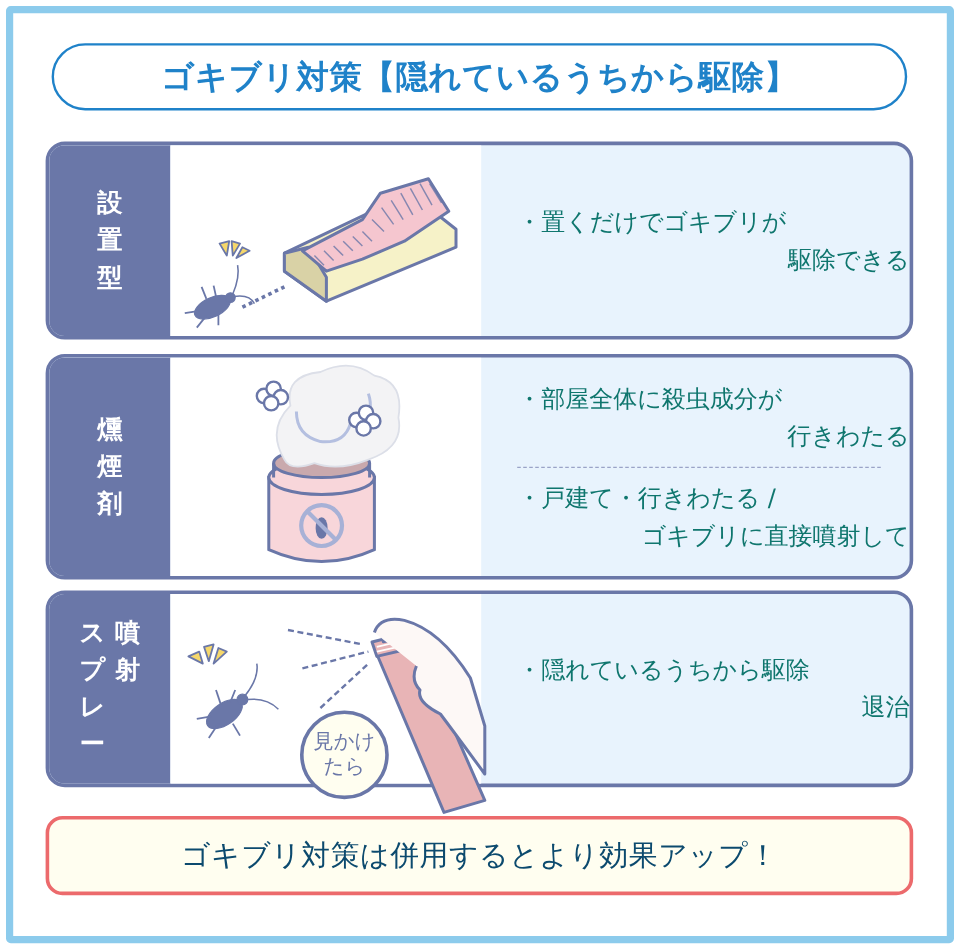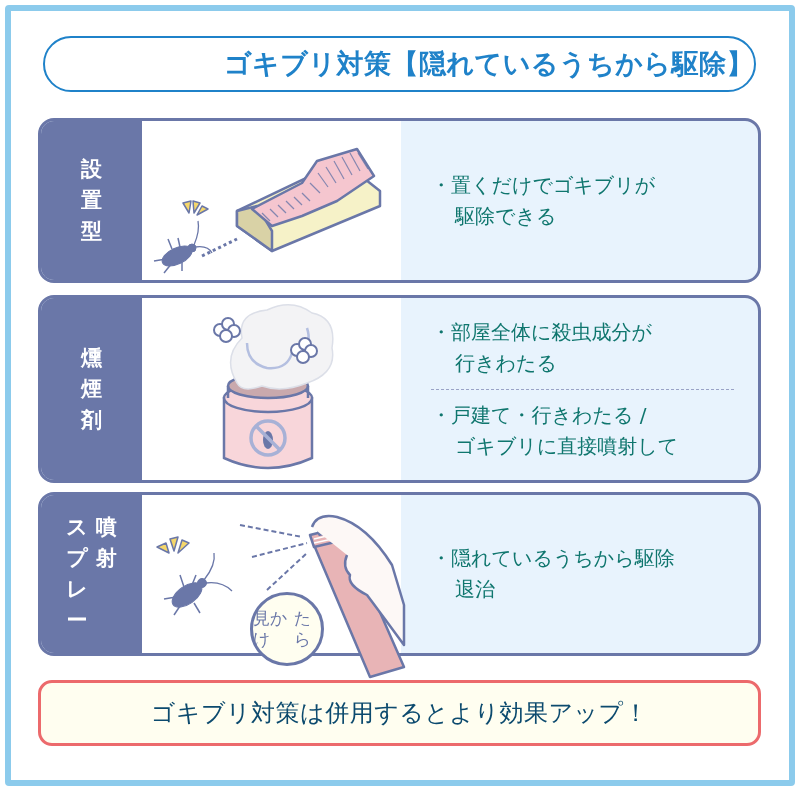--- a/index.html
+++ b/index.html
@@ -7,21 +7,21 @@
   body { position: relative; font-family: "DejaVu Sans", "Liberation Sans", sans-serif; }
 
   .frame {
     position: absolute; left: 5px; top: 5px; width: 790px; height: 781px;
     border: 6px solid #8ccbec; border-radius: 4px; background: #ffffff;
   }
 
   .title-pill {
     position: absolute; left: 43px; top: 36px; width: 713px; height: 56px;
     border: 2px solid #1f82c9; border-radius: 28px; background: #fff;
-    display: flex; align-items: center; justify-content: flex-end;
+    display: flex; align-items: center; justify-content: center;
   }
   .title-pill span {
     color: #1f82c9; font-size: 27px; font-weight: bold; letter-spacing: 0.5px;
   }
 
   .card {
     position: absolute; left: 38px; width: 723px;
     border: 3px solid #6a77a8; border-radius: 16px; overflow: hidden;
     background: #e8f3fd;
   }
@@ -37,21 +37,21 @@
   .label .vcols { display: flex; flex-direction: row-reverse; gap: 8px; }
   .card .art {
     position: absolute; left: 101px; top: 0; bottom: 0; width: 259px;
     background: #ffffff;
   }
   .card .desc {
     position: absolute; left: 360px; right: 0; top: 0; bottom: 0;
     padding-left: 30px; display: flex; flex-direction: column; justify-content: center;
     color: #0f766e; font-size: 20px; line-height: 31px;
   }
-  .desc .item .line2 { padding-left: 24px; display: block; }
+  .desc .item .line2 { padding-left: 24px; display: block; text-align: right; }
   .desc .item .line1 { display: block; }
   .desc .sep { border-top: 1.5px dashed #9aa3c7; margin: 10px 24px 10px 0; }
 
   .bottom-banner {
     position: absolute; left: 38px; top: 680px; width: 723px; height: 66px;
     border: 3px solid #ec6a6c; border-radius: 14px; background: #fffef0;
     display: flex; align-items: center; justify-content: center;
   }
   .bottom-banner span { color: #0c4a6e; font-size: 24px; letter-spacing: 0.5px; }
 
@@ -236,20 +236,20 @@
     </svg>
   </div>
   <div class="desc">
     <div class="item">
       <span class="line1">・隠れているうちから駆除</span>
       <span class="line2">退治</span>
     </div>
   </div>
 </div>
 
-<div style="position:absolute;left:250px;top:592px;width:74px;height:74px;border-radius:50%;border:3px solid #6a77a8;background:#fffef0;display:flex;flex-direction:row;align-items:center;justify-content:center;color:#6a77a8;font-size:17px;line-height:21px;">
+<div style="position:absolute;left:250px;top:592px;width:74px;height:74px;border-radius:50%;border:3px solid #6a77a8;background:#fffef0;display:flex;flex-direction:column;align-items:center;justify-content:center;color:#6a77a8;font-size:17px;line-height:21px;">
   <span>見かけ</span>
   <span>たら</span>
 </div>
 
 <div class="bottom-banner">
   <span>ゴキブリ対策は併用するとより効果アップ！</span>
 </div>
 
 </body></html>

